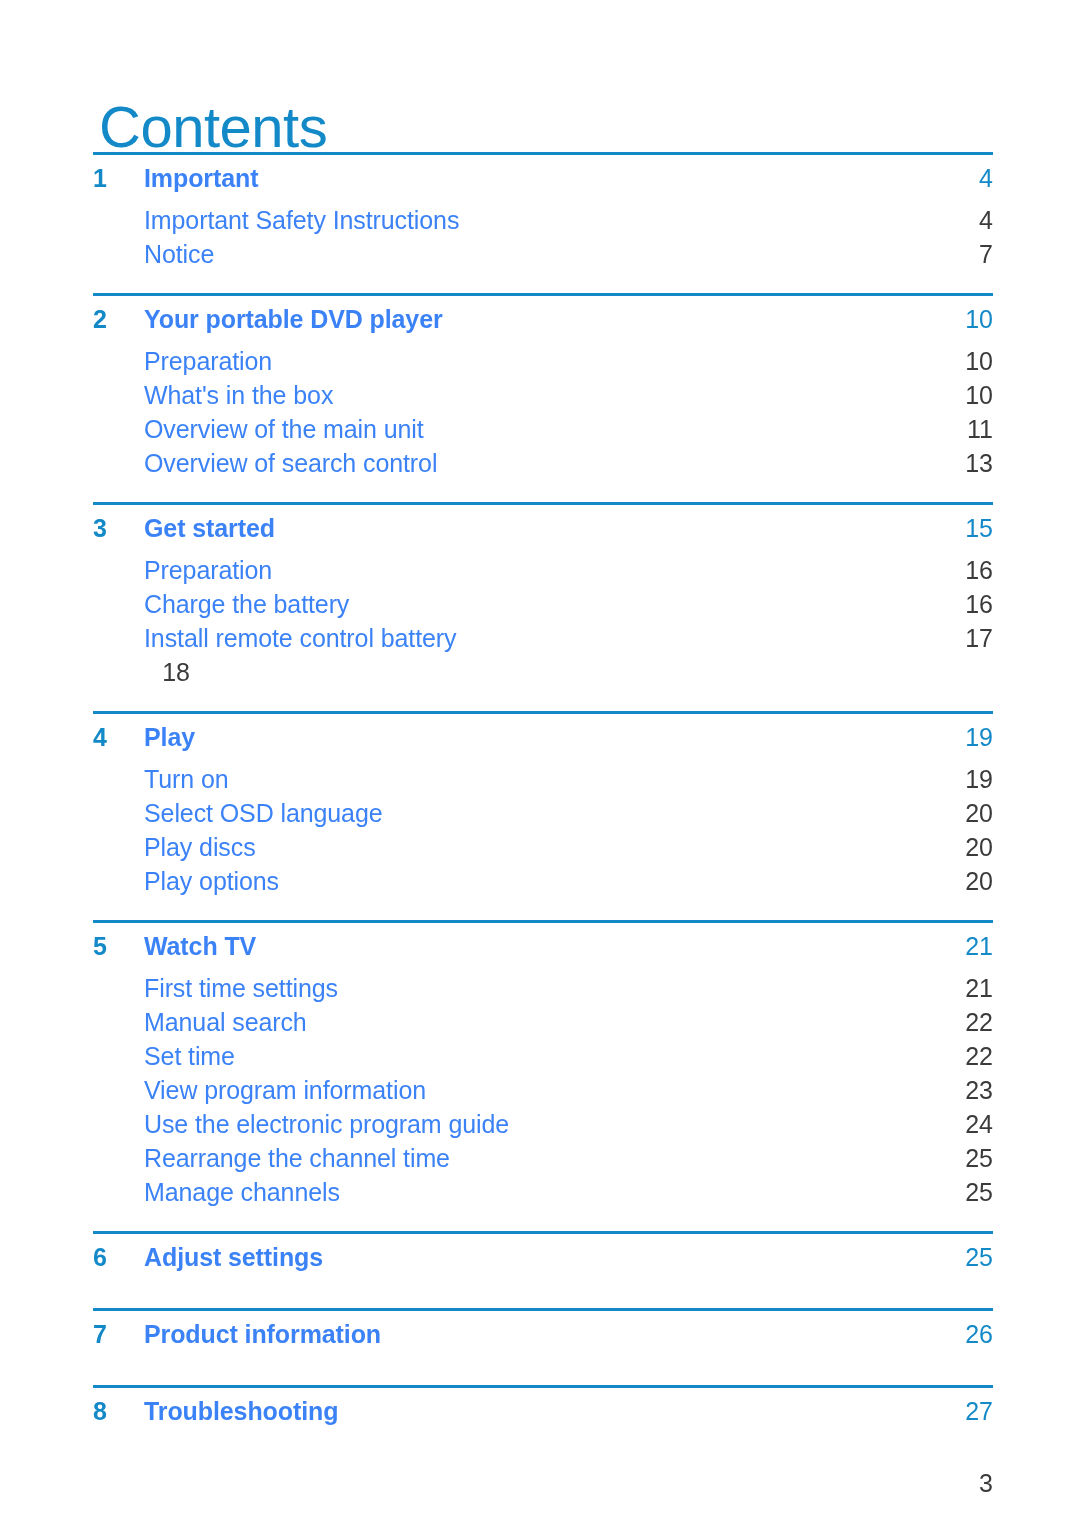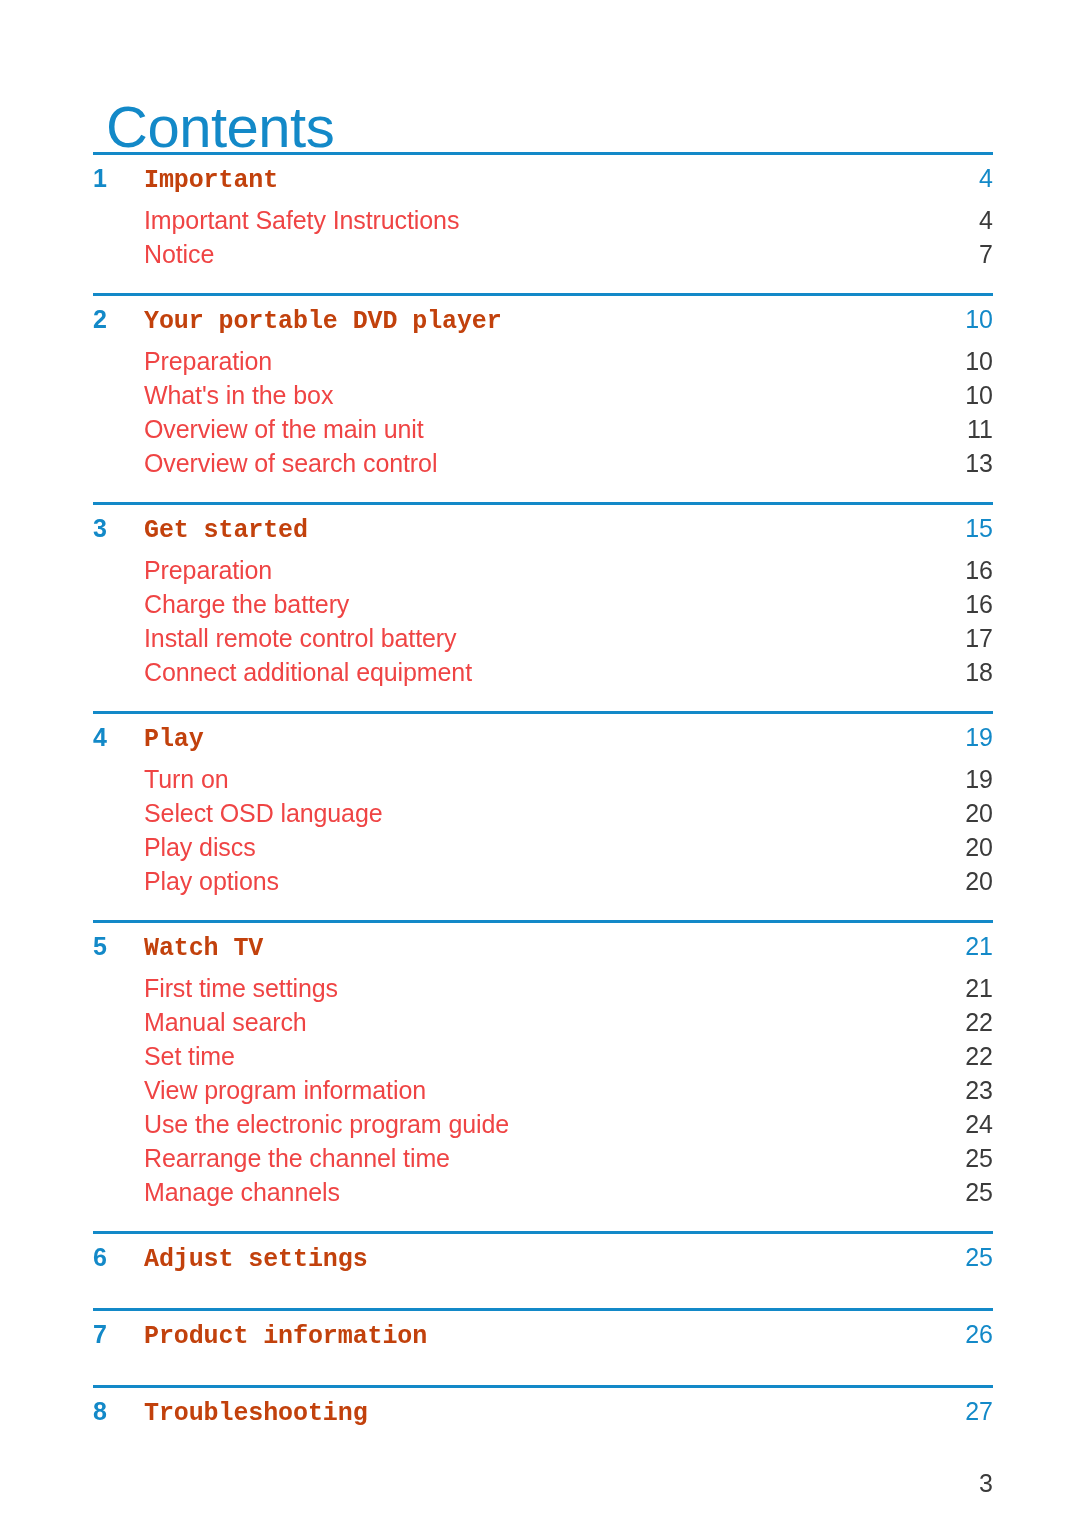--- a/index.html
+++ b/index.html
@@ -21,21 +21,21 @@
     left: 0;
     top: 0;
     width: 1080px;
     height: 1533px;
     box-sizing: border-box;
   }
 
   
   .page-title {
     position: absolute;
-    left: 106px;
+    left: 99px;
     top: 55px;
     font-size: 58px;
     line-height: 66px;
     font-weight: 400;
     letter-spacing: -0.5px;
     color: #1389c8;
     white-space: nowrap;
     text-align: center;
   }
 
@@ -73,25 +73,24 @@
     font-size: 25px;
     font-weight: 700;
     color: #1389c8;
     line-height: 34px;
   }
 
   .sec-title {
     flex: 1 1 auto;
     font-size: 25px;
     font-weight: 700;
-    color: #c2410c;
+    color: #3b82f6;
     line-height: 34px;
     letter-spacing: -0.1px;
     white-space: nowrap;
-    font-family: Liberation Mono, monospace;
   }
 
   .sec-page {
     flex: 0 0 auto;
     text-align: right;
     font-size: 25px;
     font-weight: 400;
     color: #1389c8;
     line-height: 34px;
     min-width: 46px;
@@ -112,21 +111,21 @@
 
   .sub-spacer {
     width: 51px;
     flex: 0 0 51px;
   }
 
   .sub-title {
     flex: 1 1 auto;
     font-size: 25px;
     font-weight: 400;
-    color: #ef4444;
+    color: #3b82f6;
     line-height: 34px;
     letter-spacing: -0.1px;
     white-space: nowrap;
   }
 
   .sub-page {
     flex: 0 0 auto;
     text-align: right;
     font-size: 25px;
     font-weight: 400;
@@ -227,21 +226,20 @@
             <span class="sub-title">Charge the battery</span>
             <span class="sub-page">16</span>
           </li>
           <li class="subitem">
             <span class="sub-spacer"></span>
             <span class="sub-title">Install remote control battery</span>
             <span class="sub-page">17</span>
           </li>
           <li class="subitem">
             <span class="sub-spacer"></span>
-            <span class="sub-title">Connect additional equipment</span>
             <span class="sub-page">18</span>
           </li>
         </ul>
         <div class="section-gap"></div>
       </div>
       <div class="section">
         <div class="rule"></div>
         <div class="section-head">
           <span class="sec-num">4</span>
           <span class="sec-title">Play</span>

